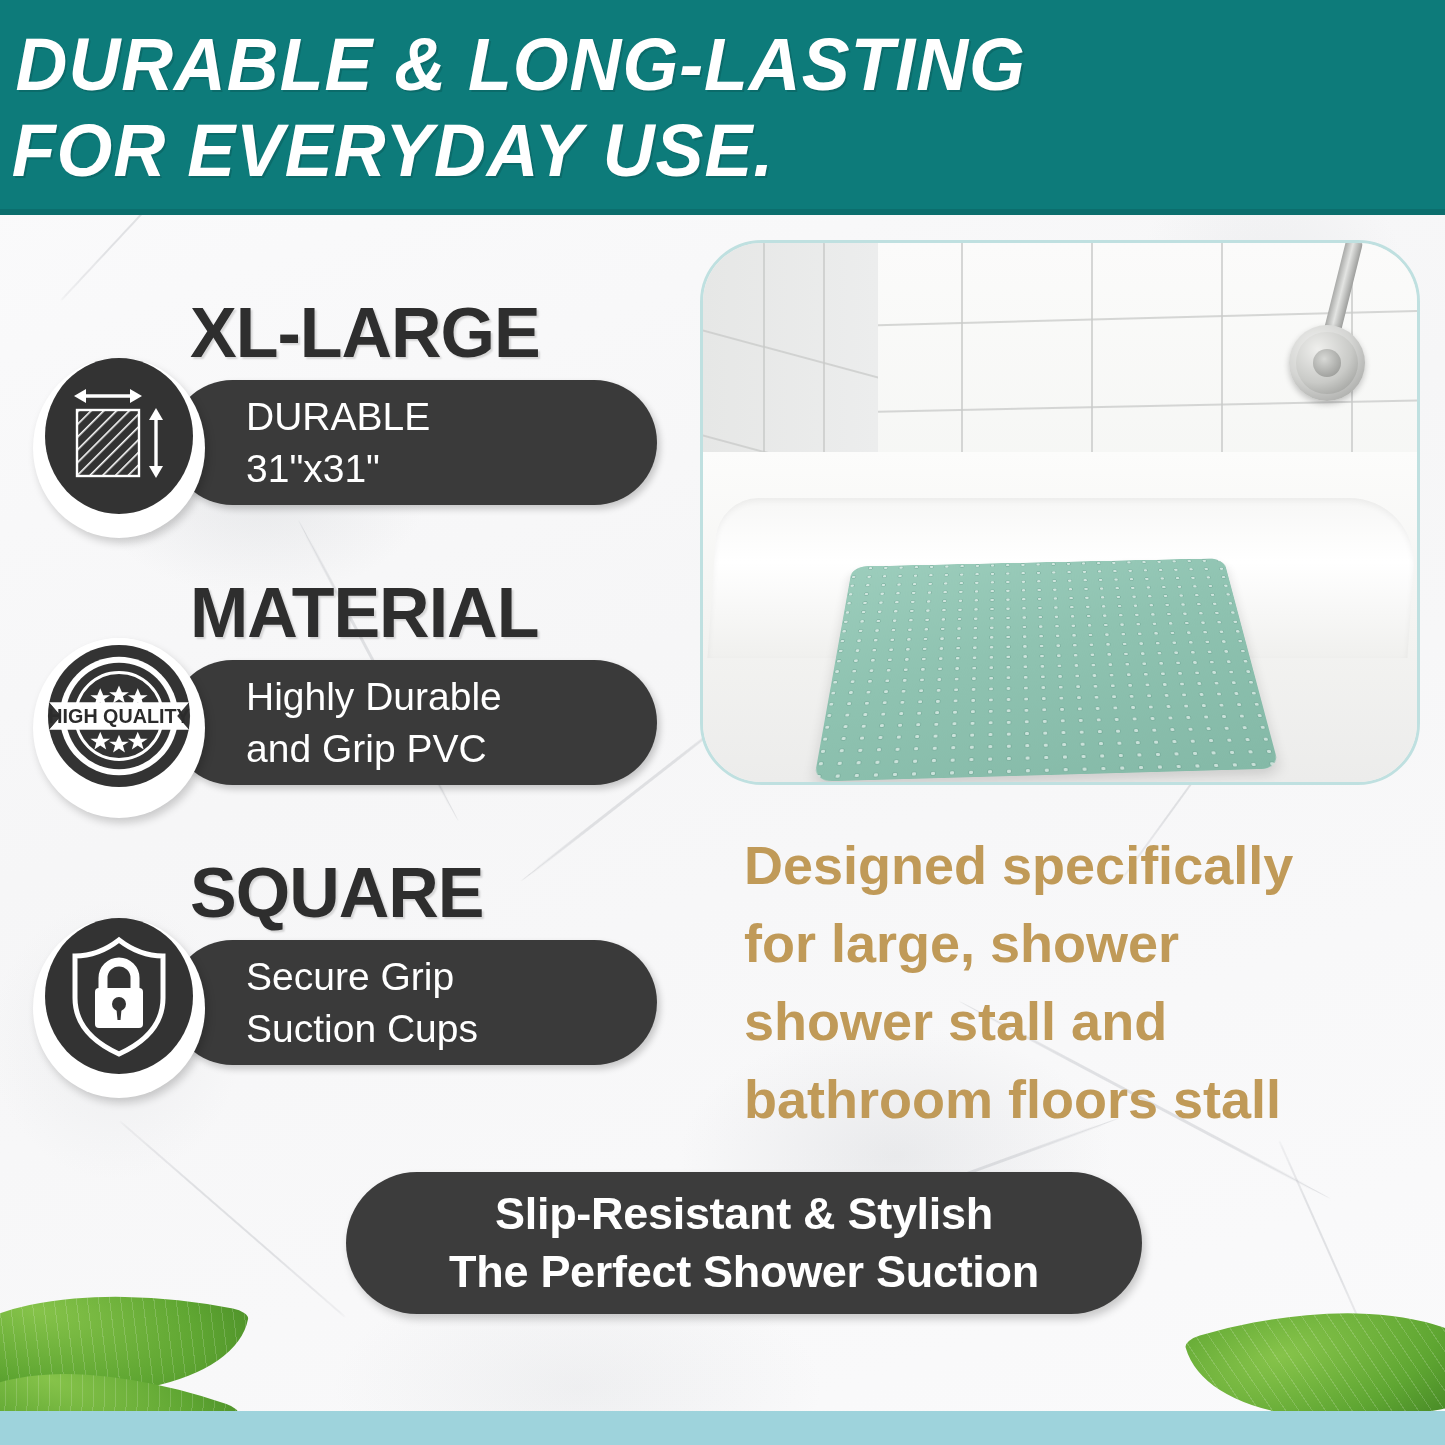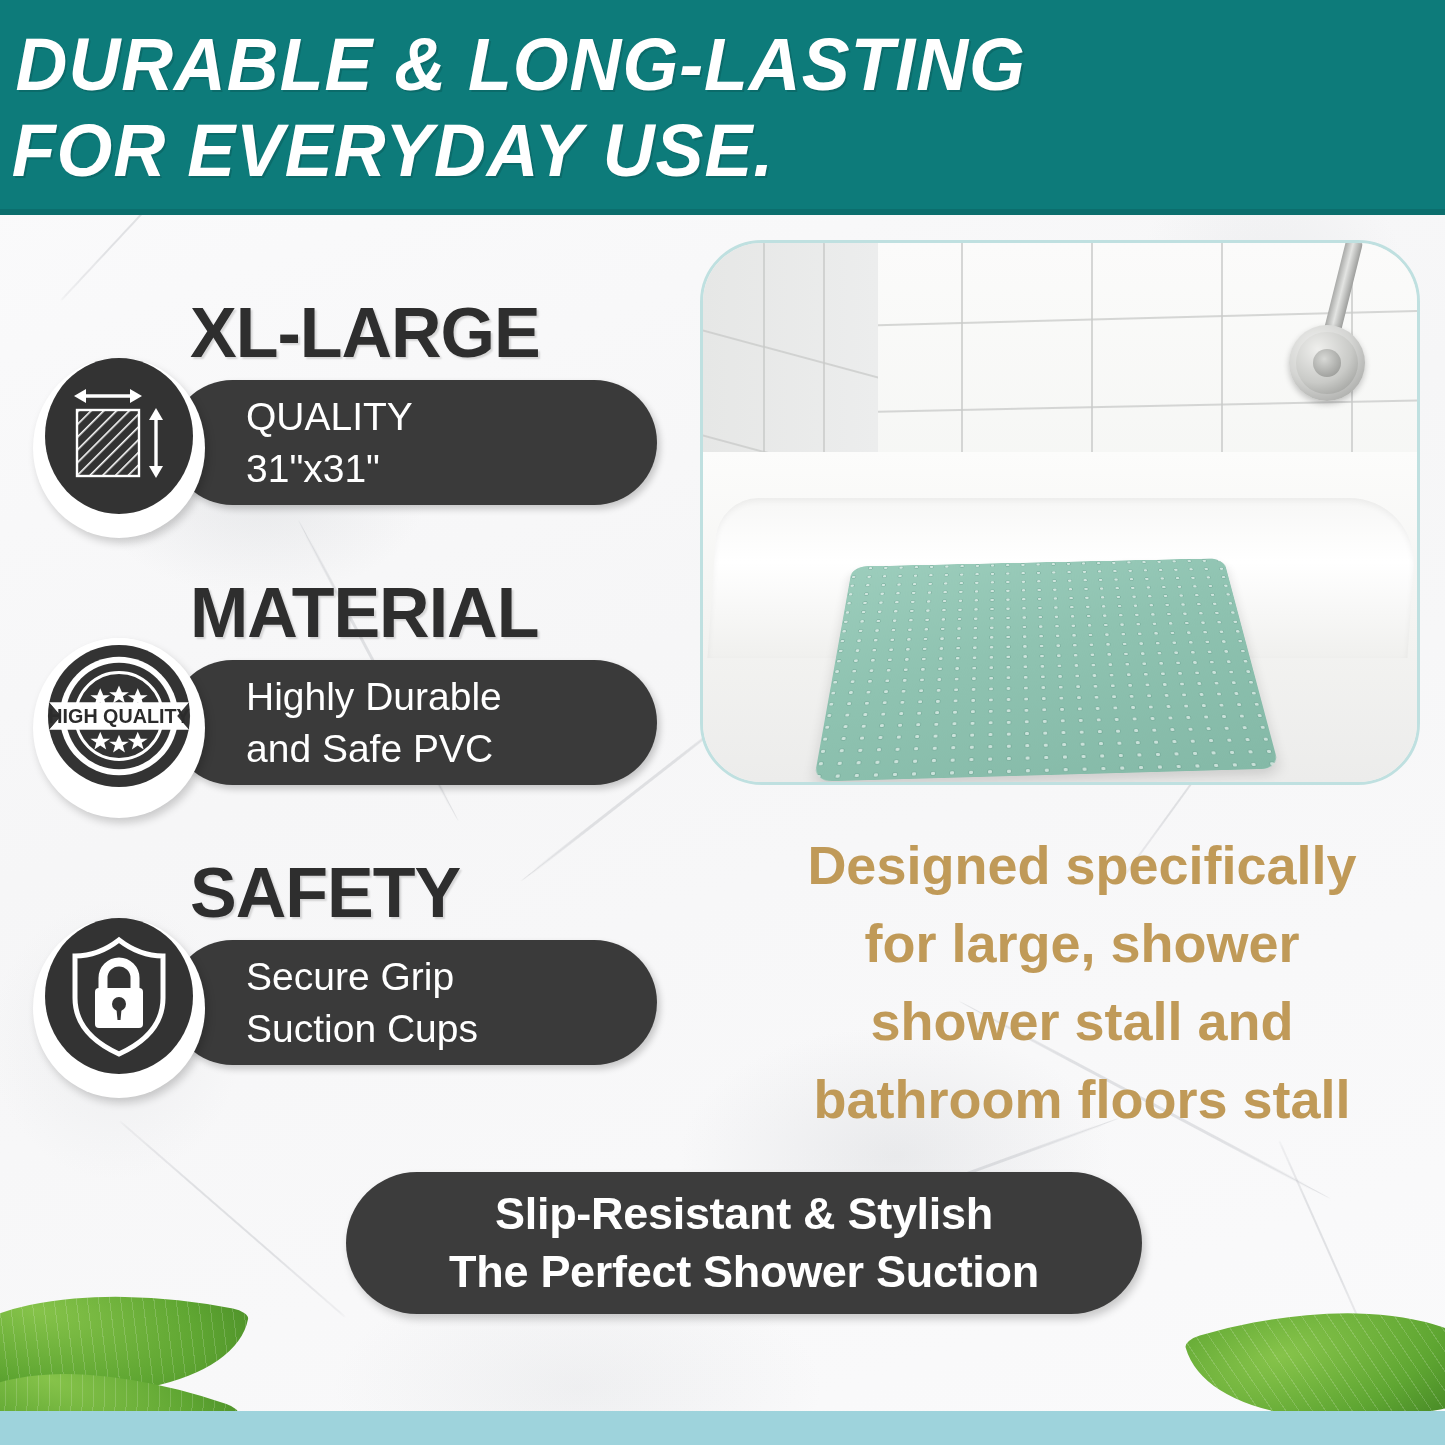--- a/index.html
+++ b/index.html
@@ -203,21 +203,21 @@
     border-radius: 50%;
     background: radial-gradient(circle at 40% 35%, #d8d9d6, #8e8f8c);
   }
 
   
   .gold-text {
     position: absolute;
     left: 744px;
     top: 826px;
     width: 676px;
-    text-align: center;
+    text-align: left;
   }
   .gold-line {
     color: #c09a58;
     font-size: 54px;
     font-weight: bold;
     line-height: 78px;
     white-space: nowrap;
   }
 
   
@@ -300,21 +300,21 @@
   </div>
 
   <div class="header">
     <div class="header-line">DURABLE &amp; LONG-LASTING</div>
     <div class="header-line">FOR EVERYDAY USE.</div>
   </div>
 
   <div class="feature" style="top:296px;height:260px;">
     <div class="feature-title">XL-LARGE</div>
     <div class="feature-pill">
-      <span class="pill-line">QUALITY</span>
+      <span class="pill-line">DURABLE</span>
       <span class="pill-line">31"x31"</span>
     </div>
     <div class="feature-icon">
       <div class="disc">
         <svg width="118" height="118" viewBox="0 0 118 118" aria-hidden="true">
           <defs>
             <pattern id="hatch" width="9" height="9" patternUnits="userSpaceOnUse" patternTransform="rotate(45)">
               <line x1="0" y1="0" x2="0" y2="9" stroke="#ffffff" stroke-width="3.2"></line>
             </pattern>
           </defs>
@@ -327,21 +327,21 @@
           <polygon points="96,101 89,89 103,89" fill="#ffffff"></polygon>
         </svg>
       </div>
     </div>
   </div>
 
   <div class="feature" style="top:576px;height:260px;">
     <div class="feature-title">MATERIAL</div>
     <div class="feature-pill">
       <span class="pill-line">Highly Durable</span>
-      <span class="pill-line">and Safe PVC</span>
+      <span class="pill-line">and Grip PVC</span>
     </div>
     <div class="feature-icon">
       <div class="disc" style="background:#ffffff;">
         <svg width="150" height="156" viewBox="0 0 150 156" aria-hidden="true">
           <circle cx="75" cy="78" r="72" fill="#333333"></circle>
           <circle cx="75" cy="78" r="60" fill="#ffffff"></circle>
           <circle cx="75" cy="78" r="54" fill="#333333"></circle>
           <circle cx="75" cy="78" r="44" fill="#333333" stroke="#ffffff" stroke-width="3"></circle>
           <g fill="#ffffff">
             <polygon points="56,50 59,57 66,57 60,61 62,68 56,64 50,68 52,61 46,57 53,57"></polygon>
@@ -354,21 +354,21 @@
           <polygon points="4,64 146,64 146,92 4,92 16,78" fill="#ffffff"></polygon>
           <polygon points="146,64 134,78 146,92" fill="#333333"></polygon>
           <polygon points="4,64 16,78 4,92" fill="#333333"></polygon>
           <text x="75" y="85" font-family="Liberation Sans, sans-serif" font-size="20" font-weight="bold" text-anchor="middle" fill="#2b2b2b">HIGH QUALITY</text>
         </svg>
       </div>
     </div>
   </div>
 
   <div class="feature" style="top:856px;height:260px;">
-    <div class="feature-title">SAFETY</div>
+    <div class="feature-title">SQUARE</div>
     <div class="feature-pill">
       <span class="pill-line">Secure Grip</span>
       <span class="pill-line">Suction Cups</span>
     </div>
     <div class="feature-icon">
       <div class="disc">
         <svg width="120" height="128" viewBox="0 0 120 128" aria-hidden="true">
           <path d="M60 8 C42 22 26 24 16 24 L16 66 C16 96 38 112 60 122 C82 112 104 96 104 66 L104 24 C94 24 78 22 60 8 Z" fill="none" stroke="#ffffff" stroke-width="5"></path>
           <path d="M44 58 L44 46 A16 16 0 0 1 76 46 L76 58" fill="none" stroke="#ffffff" stroke-width="9"></path>
           <rect x="36" y="56" width="48" height="40" rx="4" fill="#ffffff"></rect>

